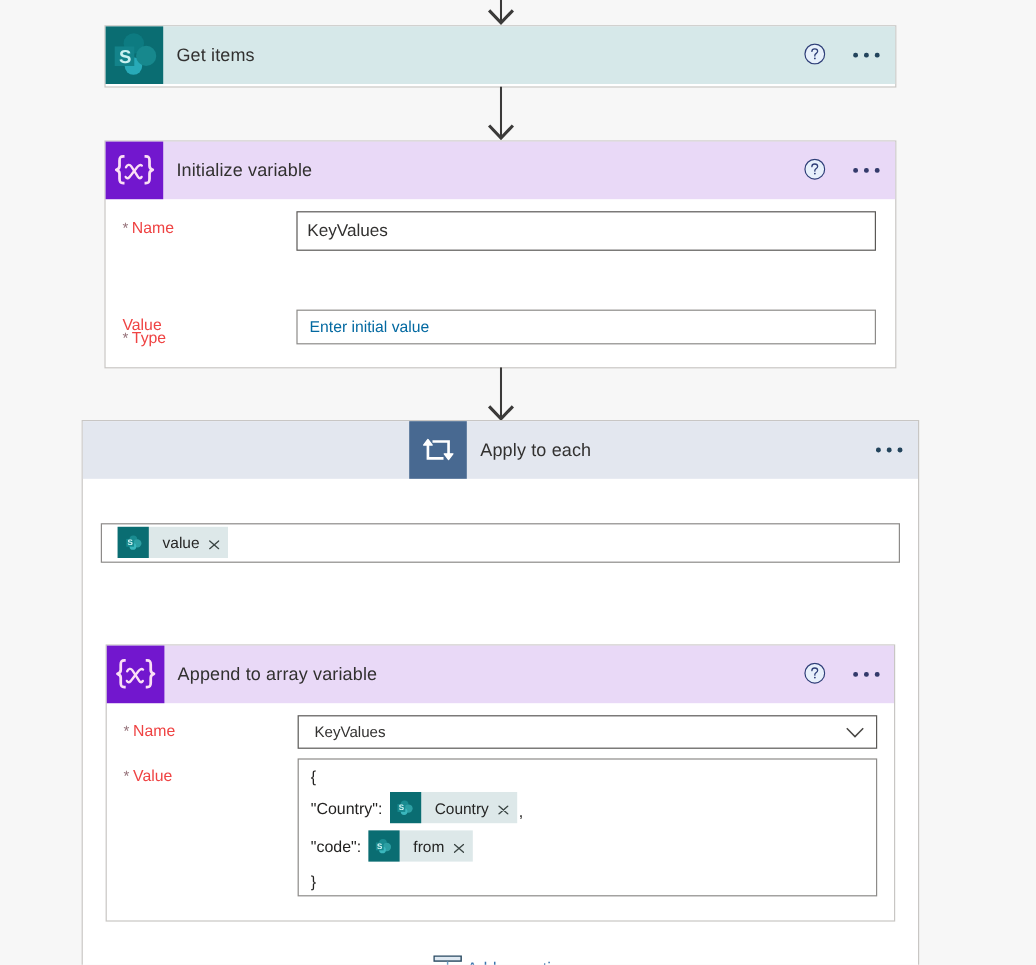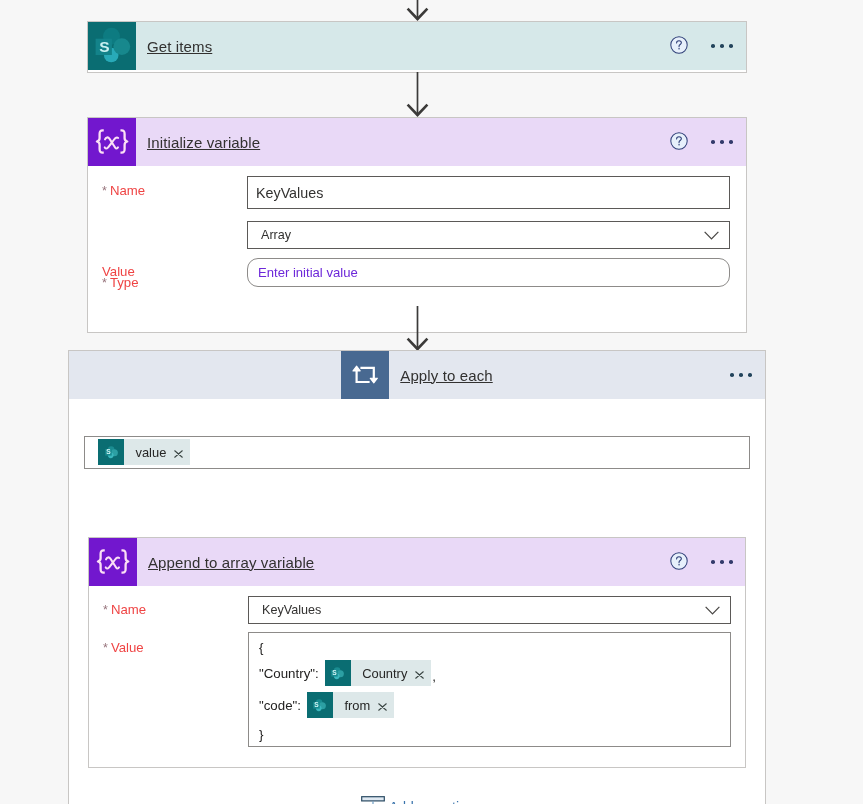--- a/index.html
+++ b/index.html
@@ -7,33 +7,33 @@
        font-family:"Liberation Sans",sans-serif;overflow:hidden;position:relative;}
   .abs{position:absolute;}
 
   
   .arrow{position:absolute;}
 
   
   .card{position:absolute;background:#ffffff;border:1px solid #c8c6c4;box-sizing:border-box;}
   .cardhdr{position:relative;height:48px;display:flex;align-items:center;}
   .cardicon{width:48px;height:48px;flex:0 0 48px;display:flex;align-items:center;justify-content:center;}
-  .cardtitle{font-size:15px;color:#323130;margin-left:11px;letter-spacing:0.12px;text-decoration:underline;}
+  .cardtitle{font-size:15px;color:#323130;margin-left:11px;letter-spacing:0.12px;}
   .hdrbtns{position:absolute;right:10px;top:0;height:48px;display:flex;align-items:center;gap:20px;}
 
   .helpicon{width:18px;height:18px;display:block;position:relative;top:-1.5px;}
   .ellipsis{display:flex;align-items:center;gap:5.6px;padding:7px 3px;}
   .ellipsis i{width:3.6px;height:3.6px;border-radius:50%;display:block;}
 
   
   .flabel{font-size:13.2px;color:#ef4444;}
   .req{color:#96737b;font-size:12.5px;margin-right:3px;position:relative;top:-0.5px;}
   .finput{box-sizing:border-box;border:1px solid #5b5957;background:#fff;
           font-size:14.3px;color:#323130;display:flex;align-items:center;padding:0 8px;}
-  .finput.ph{border-color:#8d8b89;color:#6d28d9;font-size:13.1px;padding-left:10px;border-radius:11px;}
+  .finput.ph{border-color:#8d8b89;color:#0369a1;font-size:13.1px;padding-left:10px;}
   .finput.sel{font-size:12.6px;padding-left:13px;}
   .chev{position:absolute;right:10px;top:50%;margin-top:-4.5px;}
 
   
   .token{display:inline-flex;align-items:center;background:#dde8e9;height:26px;vertical-align:middle;}
   .token .tkicon{width:26px;height:26px;flex:0 0 26px;background:#0a6d72;display:flex;align-items:center;justify-content:center;}
   .token .tklabel{font-size:12.9px;color:#262625;padding:0 0 0 11.5px;white-space:nowrap;}
   .token .tkx{padding:0 7px 0 8px;line-height:0;display:flex;align-items:center;position:relative;top:1.5px;}
   .token .tkx svg{display:block;}
 
@@ -77,21 +77,21 @@
       </span>
     </div>
   </div>
 </div>
 
 <svg class="arrow" data-name="connector-arrow-1" style="left:405px;top:72px;" width="25" height="46" viewBox="0 0 25 46">
   <path d="M12.5 0 V42" stroke="#3b3a39" stroke-width="1.7" fill="none"></path>
   <path d="M2.6 32.6 L12.5 43 L22.4 32.6" stroke="#3b3a39" stroke-width="2.6" fill="none"></path>
 </svg>
 
-<div class="card" id="card-initvar" data-name="step-card-initialize-variable" style="left:87px;top:117px;width:660px;height:216px;">
+<div class="card" id="card-initvar" data-name="step-card-initialize-variable" style="left:87px;top:117px;width:660px;height:190px;">
   <div class="cardhdr" data-name="card-header-initialize-variable" style="background:#e9d9f7;">
     <div class="cardicon" data-name="variable-icon" style="background:#7217ce;">
       <svg width="48" height="48" viewBox="0 0 48 48" data-name="variable-braces-x-svg">
         <path d="M14.6 12.4 C11.9 12.4 11.6 13.6 11.6 16.0 L11.6 20.3 C11.6 22.1 10.7 23.0 8.9 23.5 C10.7 24.0 11.6 24.9 11.6 26.7 L11.6 31.0 C11.6 33.4 11.9 34.6 14.6 34.6" fill="none" stroke="#fbdff5" stroke-width="2.3" stroke-linecap="square" stroke-linejoin="round"></path>
         <path d="M33.6 12.4 C36.3 12.4 36.6 13.6 36.6 16.0 L36.6 20.3 C36.6 22.1 37.5 23.0 39.3 23.5 C37.5 24.0 36.6 24.9 36.6 26.7 L36.6 31.0 C36.6 33.4 36.3 34.6 33.6 34.6" fill="none" stroke="#fbdff5" stroke-width="2.3" stroke-linecap="square" stroke-linejoin="round"></path>
         <g data-name="italic-x-glyph">
           <path d="M17.0 21.4 C17.9 19.2 20.0 18.6 21.4 20.6 C23.2 23.1 25.8 27.6 27.0 29.4 C28.0 30.9 29.3 30.9 30.0 29.4" fill="none" stroke="#fbdff5" stroke-width="2.0" stroke-linecap="round"></path>
           <path d="M30.2 20.0 C28.9 19.0 27.4 19.8 26.1 21.5 C24.1 24.1 21.2 28.2 19.9 29.6 C18.6 31.0 17.3 30.8 16.7 29.4" fill="none" stroke="#fbdff5" stroke-width="2.0" stroke-linecap="round"></path>
         </g>
       </svg>
@@ -115,26 +115,20 @@
 
   <div class="abs" data-name="field-label-name" style="left:14px;top:63px;">
     <span class="req" data-name="required-asterisk">*</span><span class="flabel">Name</span>
   </div>
   <div class="finput" data-name="name-input" style="left:159px;top:58px;width:483px;height:33px;position:absolute;">
     <span data-name="name-input-value">KeyValues</span>
   </div>
 
   <div class="abs" data-name="field-label-type" style="left:14px;top:107px;margin-top:48px;">
     <span class="req" data-name="required-asterisk">*</span><span class="flabel">Type</span>
-  </div>
-  <div class="finput sel" data-name="type-select" style="left:159px;top:103px;width:483px;height:28px;position:absolute;">
-    <span data-name="type-select-value">Array</span>
-    <svg class="chev" width="15" height="9" viewBox="0 0 14 8" data-name="chevron-down-icon">
-      <path d="M0.6 0.6 L7 7.1 L13.4 0.6" fill="none" stroke="#484644" stroke-width="1.15"></path>
-    </svg>
   </div>
 
   <div class="abs" data-name="field-label-value" style="left:14px;top:144px;">
     <span class="flabel">Value</span>
   </div>
   <div class="finput ph" data-name="value-input" style="left:159px;top:140px;width:483px;height:29px;position:absolute;">
     <span data-name="value-input-placeholder">Enter initial value</span>
   </div>
 </div>
 

